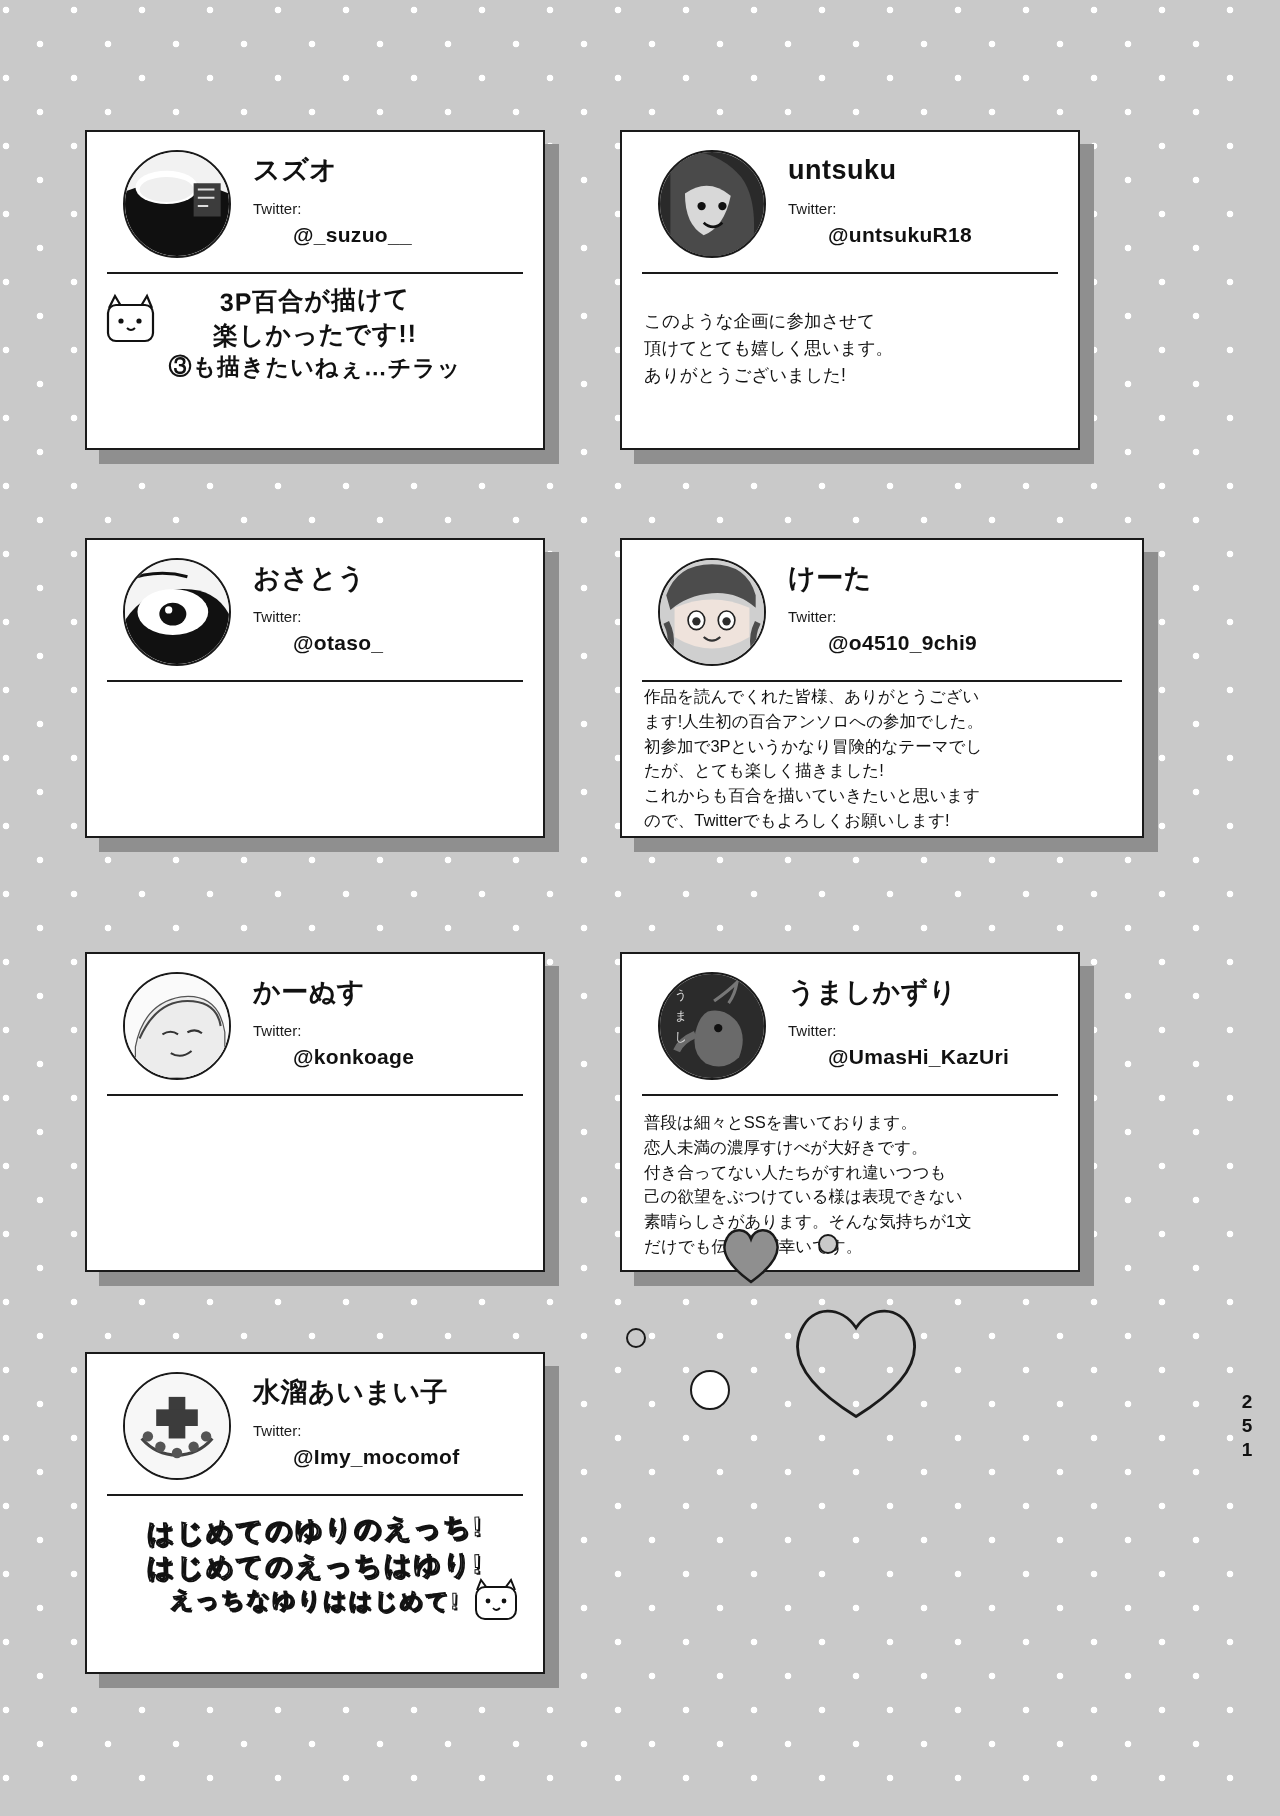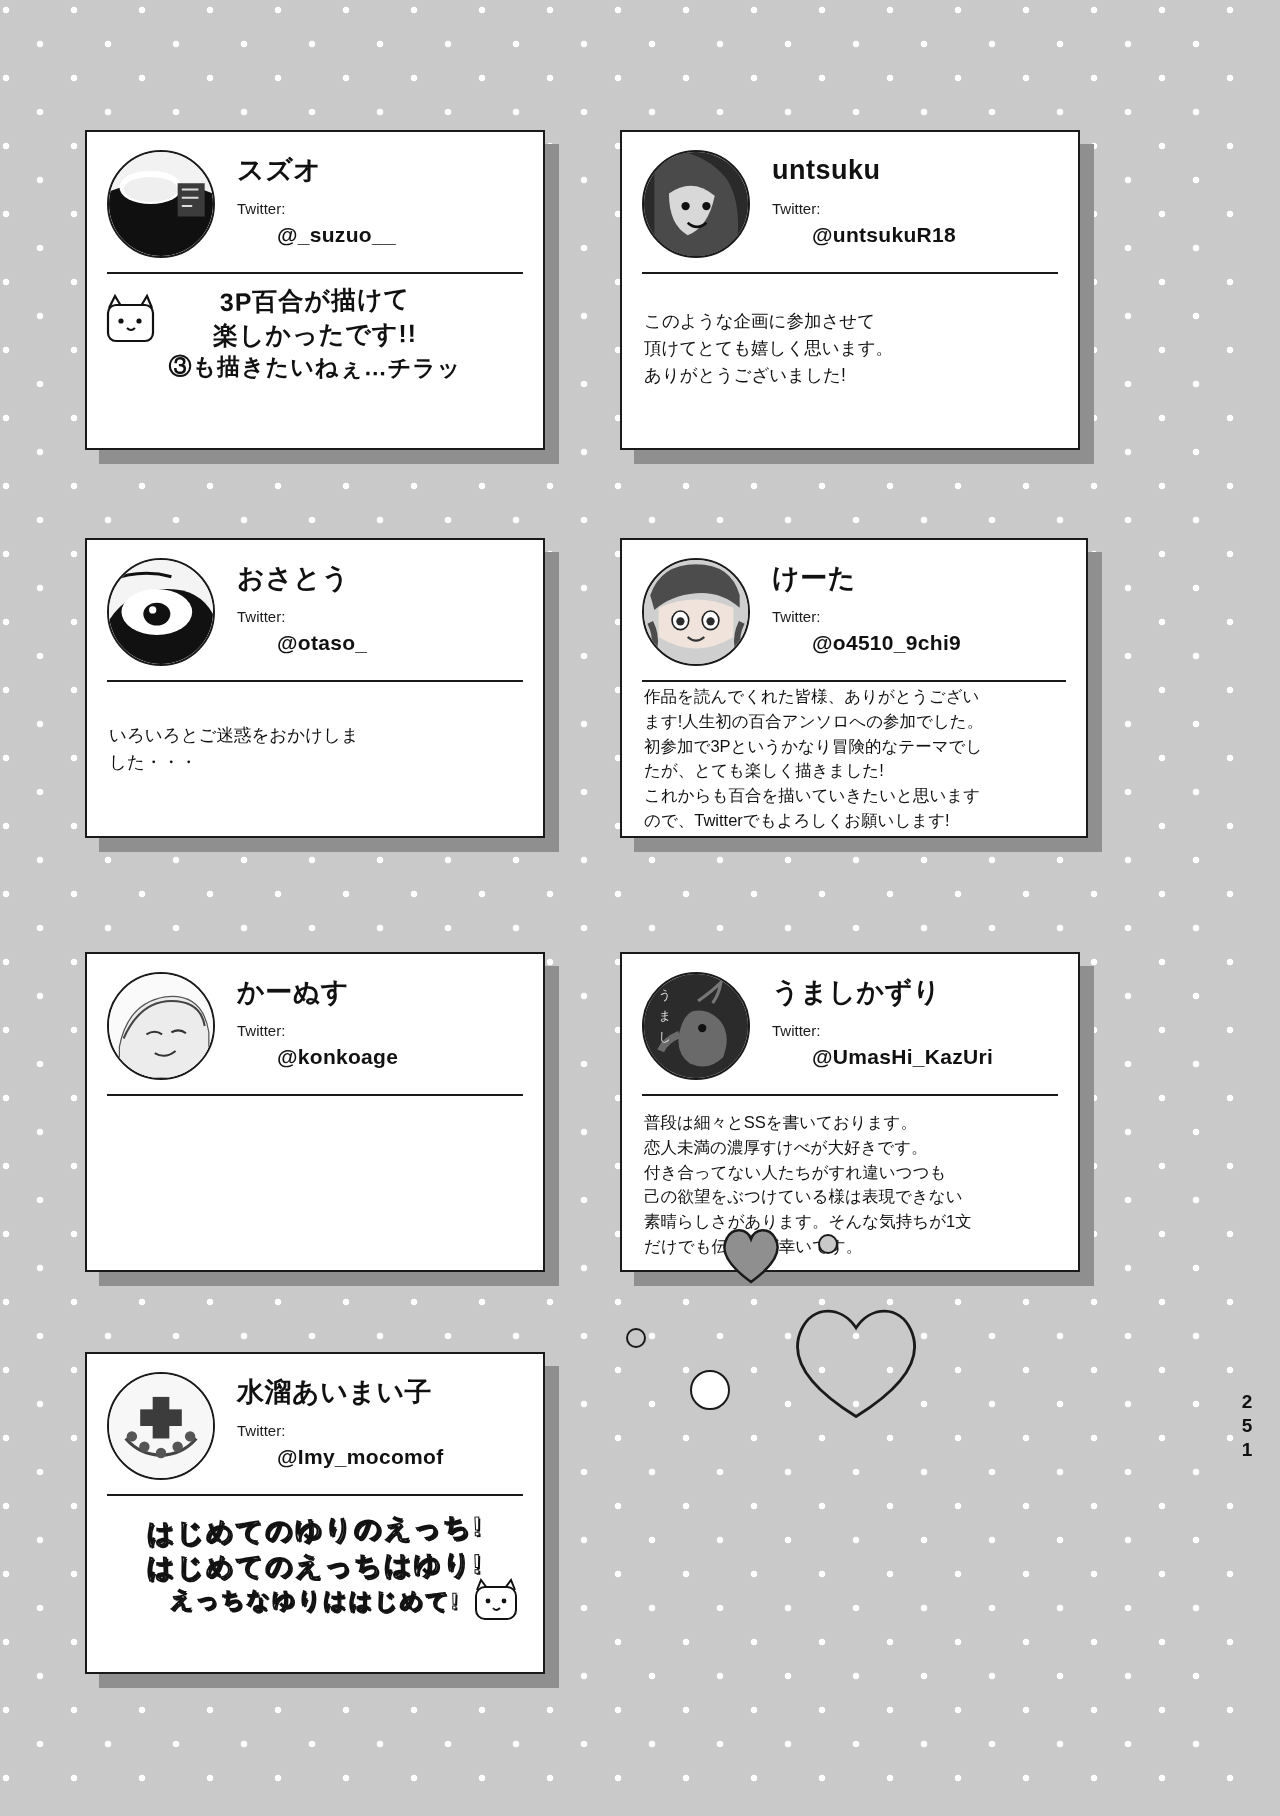--- a/index.html
+++ b/index.html
@@ -58,21 +58,21 @@
     position: absolute;
     background: #ffffff;
     border: 2px solid #1a1a1a;
     box-sizing: border-box;
     box-shadow: 14px 14px 0 0 #8f8f8f;
     padding: 0;
   }
   .card-head {
     display: flex;
     align-items: flex-start;
-    padding: 18px 20px 8px 20px;
+    padding: 18px 20px 8px 36px;
   }
   .avatar {
     width: 104px;
     height: 104px;
     border-radius: 50%;
     border: 2px solid #1a1a1a;
     flex: 0 0 auto;
     overflow: hidden;
     background: #e8e8e8;
     position: relative;
@@ -268,25 +268,23 @@
           <path d="M0 20 Q30 8 60 16" stroke="#111" stroke-width="3" fill="none"></path>
         </svg>
       </div>
       <div class="head-text">
         <div class="pen-name">おさとう</div>
         <div class="tw-label">Twitter:</div>
         <div class="tw-handle">@otaso_</div>
       </div>
     </div>
     <div class="divider"></div>
-    <div class="card-body" style="padding-top:40px;">いろいろとご迷惑をおかけしま
-した・・・</div>
-  </div>
-
-  <div class="card" style="left:620px; top:538px; width:468px; height:300px;">
+  </div>
+
+  <div class="card" style="left:620px; top:538px; width:524px; height:300px;">
     <div class="card-head">
       <div class="avatar">
         <svg viewBox="0 0 100 100" preserveAspectRatio="xMidYMid slice">
           <rect width="100" height="100" fill="#cfcfcf"></rect>
           <path d="M6 34 Q16 4 50 4 Q84 4 92 34 L92 46 Q74 30 50 32 Q26 34 10 48 Z" fill="#4c4c4c"></path>
           <path d="M14 46 Q50 30 86 46 L86 74 Q50 96 14 74 Z" fill="#efe3dc"></path>
           <ellipse cx="35" cy="58" rx="8" ry="9" fill="#fff" stroke="#222" stroke-width="1.6"></ellipse>
           <ellipse cx="64" cy="58" rx="8" ry="9" fill="#fff" stroke="#222" stroke-width="1.6"></ellipse>
           <circle cx="35" cy="59" r="4" fill="#2c2c2c"></circle>
           <circle cx="64" cy="59" r="4" fill="#2c2c2c"></circle>

